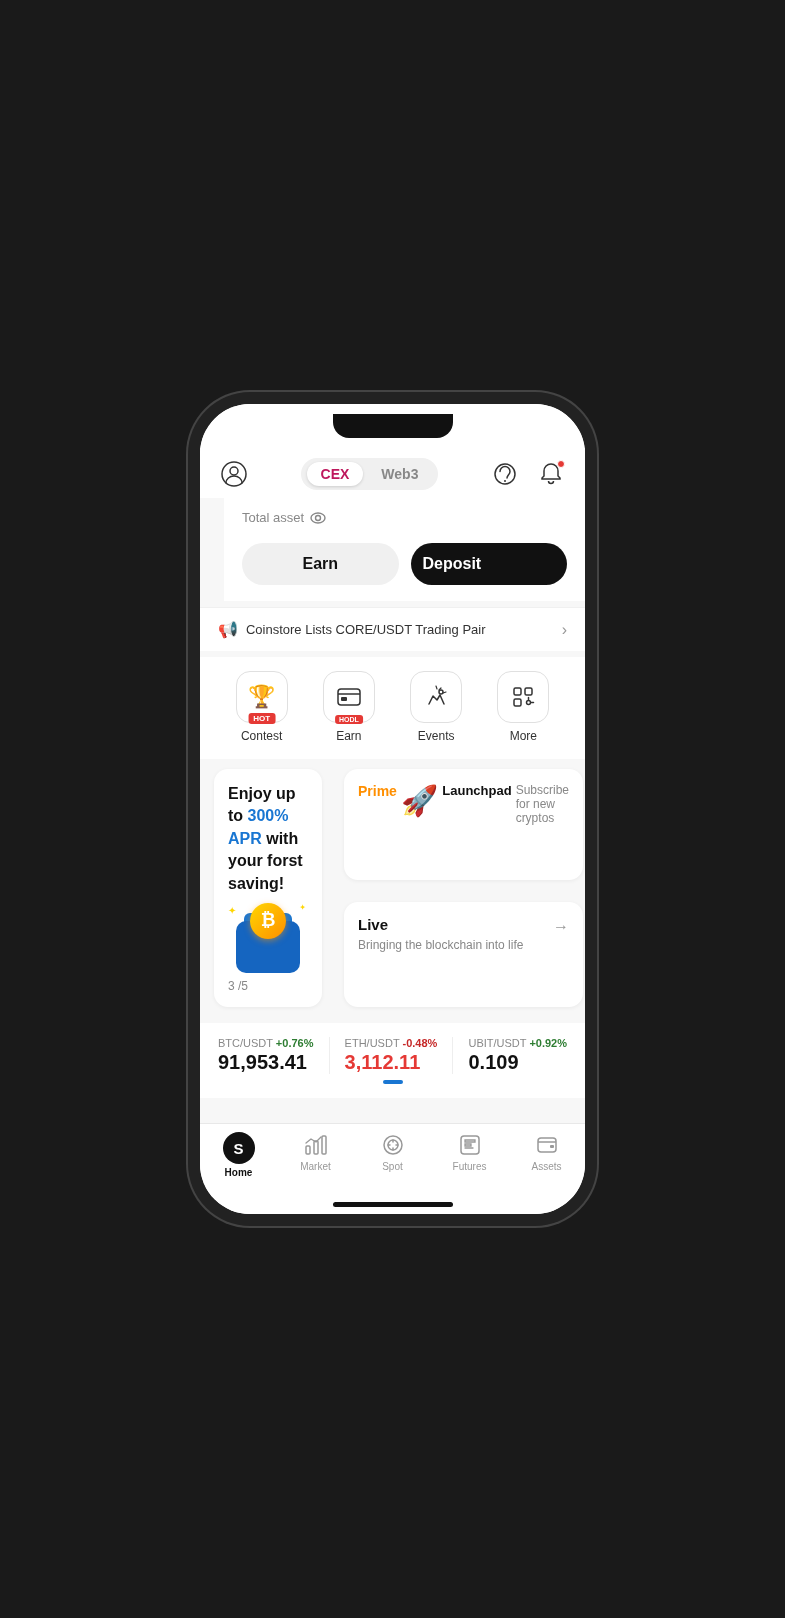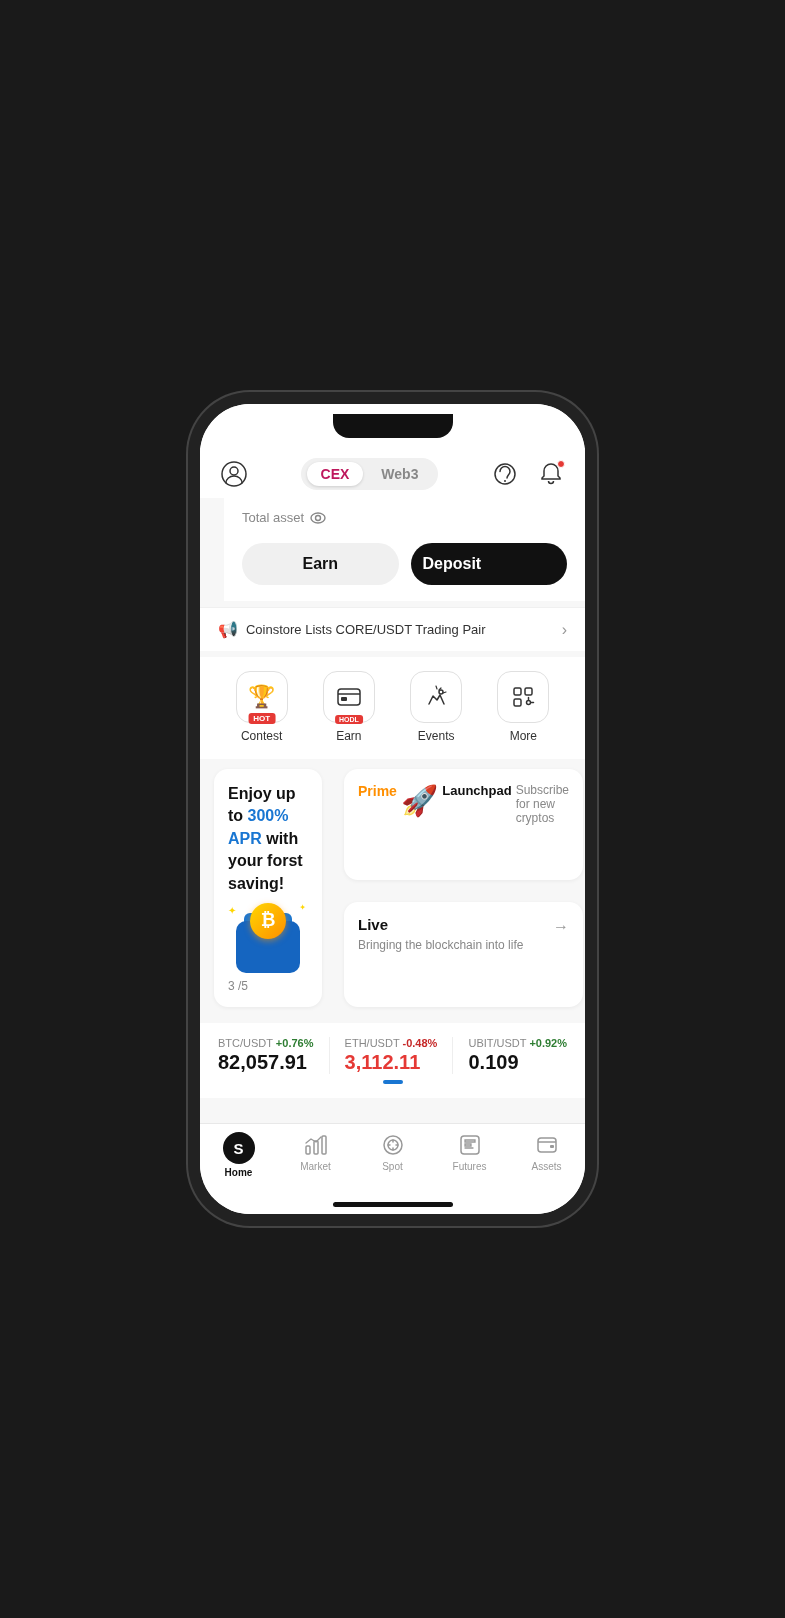--- a/index.html
+++ b/index.html
@@ -615,21 +615,21 @@
       </div>
     </div>
 
     <div class="price-ticker">
       <div class="ticker-row">
 
         <div class="ticker-item">
           <span class="ticker-pair">BTC/USDT
             <span class="ticker-change-green"> +0.76%</span>
           </span>
-          <span class="ticker-price-black">82,057.91</span>
+          <span class="ticker-price-black">91,953.41</span>
         </div>
         <div class="ticker-divider"></div>
 
         <div class="ticker-item">
           <span class="ticker-pair">ETH/USDT
             <span class="ticker-change-red"> -0.48%</span>
           </span>
           <span class="ticker-price-red">3,112.11</span>
         </div>
         <div class="ticker-divider"></div>

